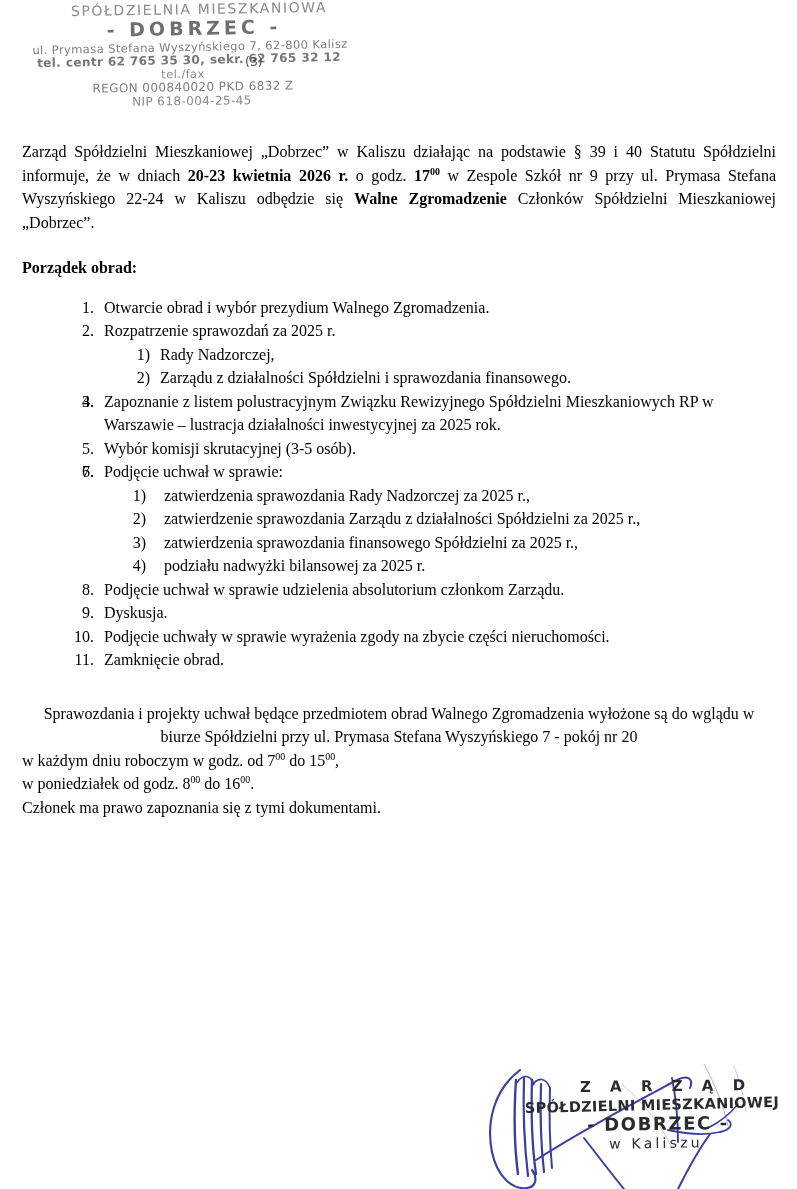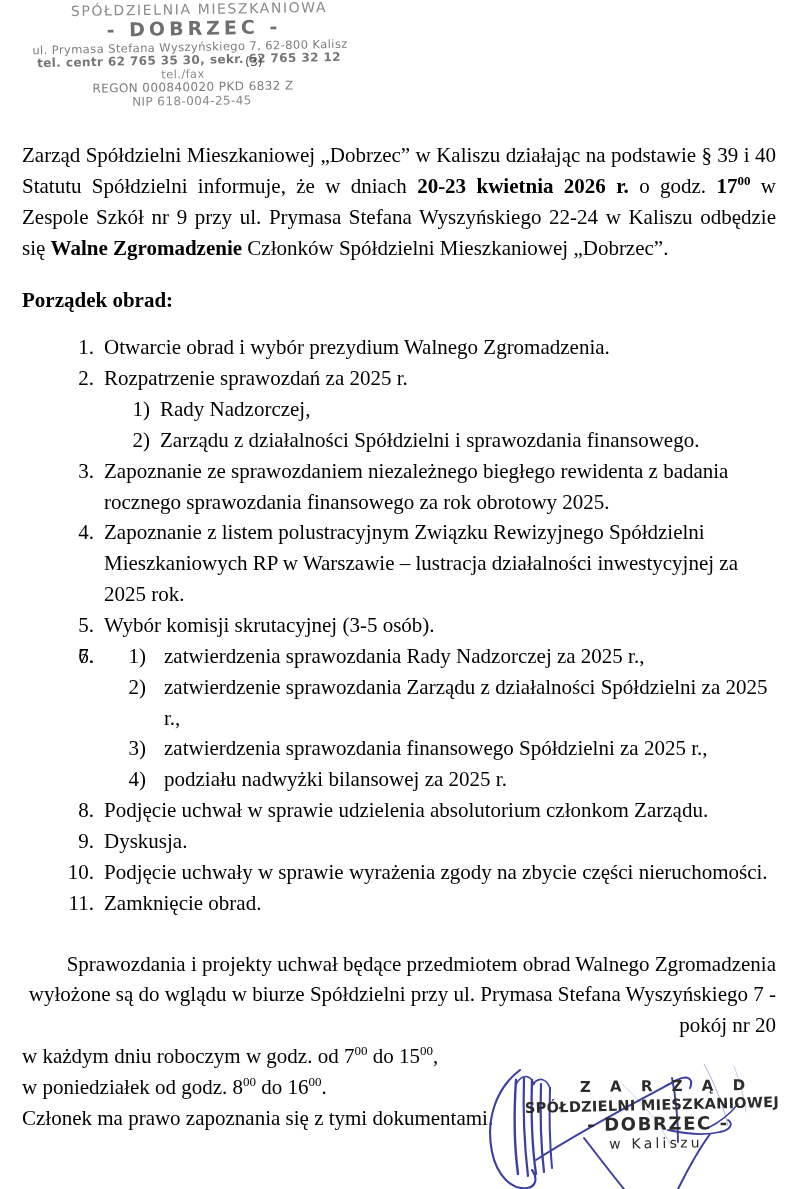--- a/index.html
+++ b/index.html
@@ -90,21 +90,21 @@
     font-size: 12.5px;
     color: #4a4a4a;
   }
 
   
   #doc-body {
     position: absolute;
     left: 22px;
     top: 140px;
     width: 754px;
-    font-size: 21px;
+    font-size: 16px;
     line-height: 1.47;
   }
 
   .para-justified {
     text-align: justify;
     text-justify: inter-word;
   }
 
   sup { font-size: 0.62em; vertical-align: super; line-height: 0; }
   b, .bold { font-weight: 700; }
@@ -272,39 +272,39 @@
         </li>
         <li>
           <span class="num">2)</span>
           <span class="txt">Zarządu z działalności Spółdzielni i sprawozdania finansowego.</span>
         </li>
       </ul>
     </li>
 
     <li class="just">
       <span class="num">3.</span>
-      <span class="txt">Zapoznanie ze sprawozdaniem niezależnego biegłego rewidenta z badania rocznego sprawozdania finansowego za rok obrotowy 2025.</span>
     </li>
 
     <li class="just">
       <span class="num">4.</span>
       <span class="txt">Zapoznanie z listem polustracyjnym Związku Rewizyjnego Spółdzielni Mieszkaniowych RP w Warszawie – lustracja działalności inwestycyjnej za 2025 rok.</span>
     </li>
 
     <li>
       <span class="num">5.</span>
       <span class="txt">Wybór komisji skrutacyjnej  (3-5 osób).</span>
     </li>
 
     <li>
       <span class="num">6.</span>
     </li>
 
     <li>
       <span class="num">7.</span>
+      <span class="txt">Podjęcie uchwał w sprawie:</span>
       <ul class="sub-shallow">
         <li>
           <span class="num">1)</span>
           <span class="txt">zatwierdzenia sprawozdania Rady Nadzorczej za 2025 r.,</span>
         </li>
         <li>
           <span class="num">2)</span>
           <span class="txt">zatwierdzenie sprawozdania Zarządu z działalności Spółdzielni za 2025 r.,</span>
         </li>
         <li>
@@ -334,21 +334,21 @@
     </li>
 
     <li>
       <span class="num">11.</span>
       <span class="txt">Zamknięcie obrad.</span>
     </li>
 
   </ol>
 
   <div id="closing-block">
-    <div class="cl-line" style="text-align:right;">Sprawozdania i projekty uchwał będące przedmiotem obrad Walnego Zgromadzenia wyłożone są do wglądu w biurze Spółdzielni przy ul. Prymasa Stefana Wyszyńskiego 7 - pokój nr 20</div>
+    <div class="cl-line" style="text-align:center;">Sprawozdania i projekty uchwał będące przedmiotem obrad Walnego Zgromadzenia wyłożone są do wglądu w biurze Spółdzielni przy ul. Prymasa Stefana Wyszyńskiego 7 - pokój nr 20</div>
     <div class="cl-line">
       <span>w każdym dniu roboczym w godz. od 7</span><sup>00</sup><span> do 15</span><sup>00</sup><span>,</span>
     </div>
     <div class="cl-line">
       <span>w poniedziałek od godz. 8</span><sup>00</sup><span> do 16</span><sup>00</sup><span>.</span>
     </div>
     <div class="cl-line">Członek ma prawo zapoznania się z tymi dokumentami.</div>
   </div>
 
 </div>

